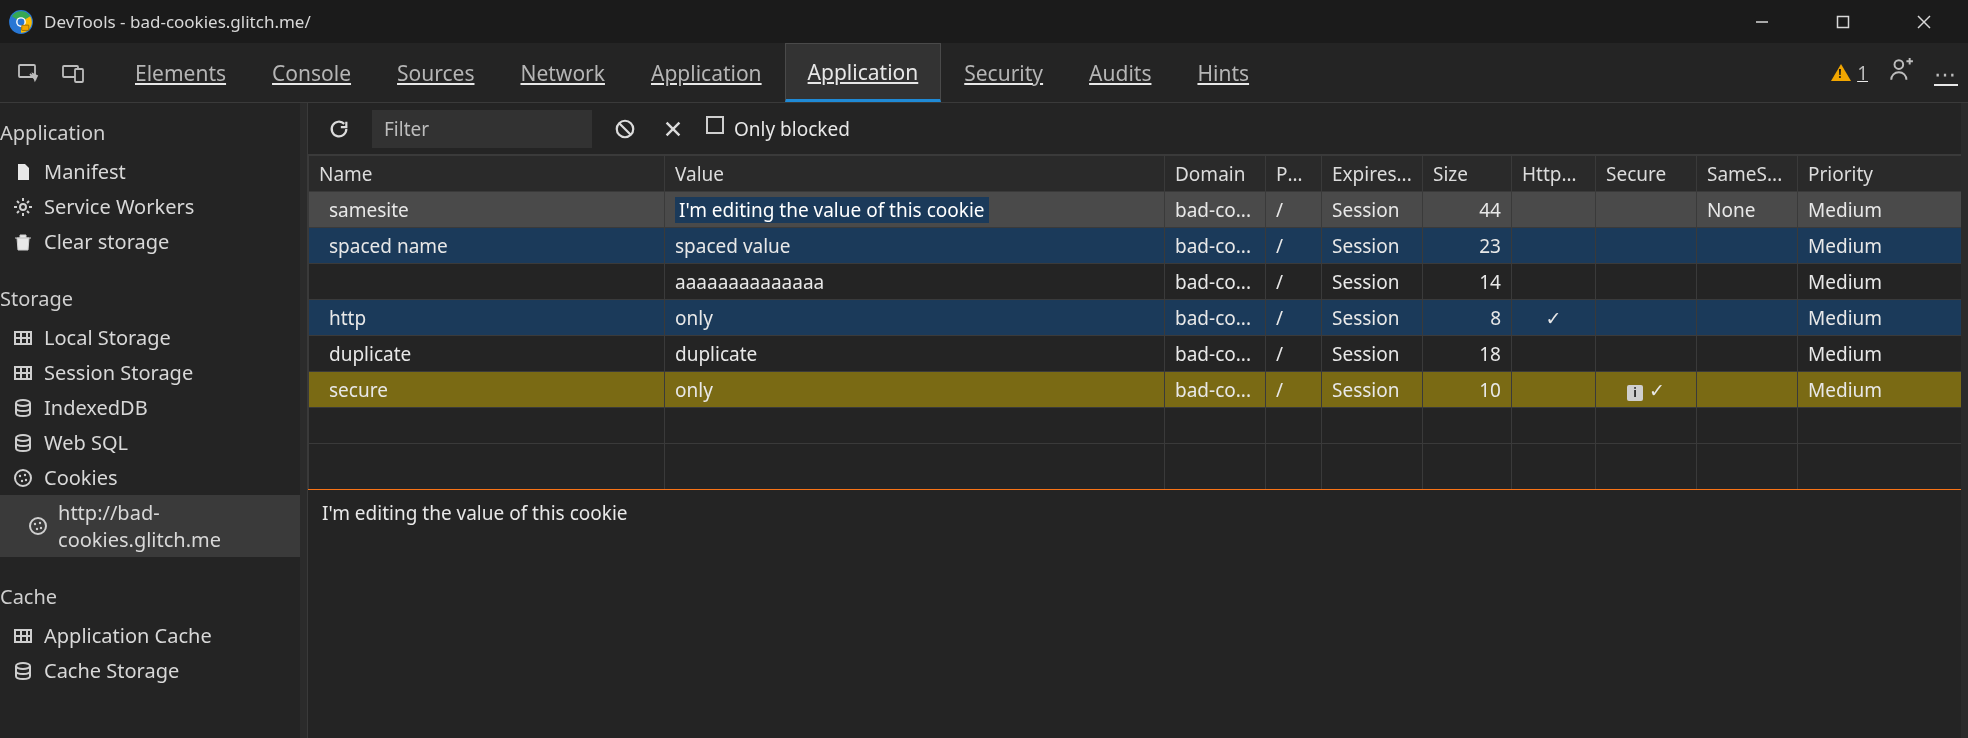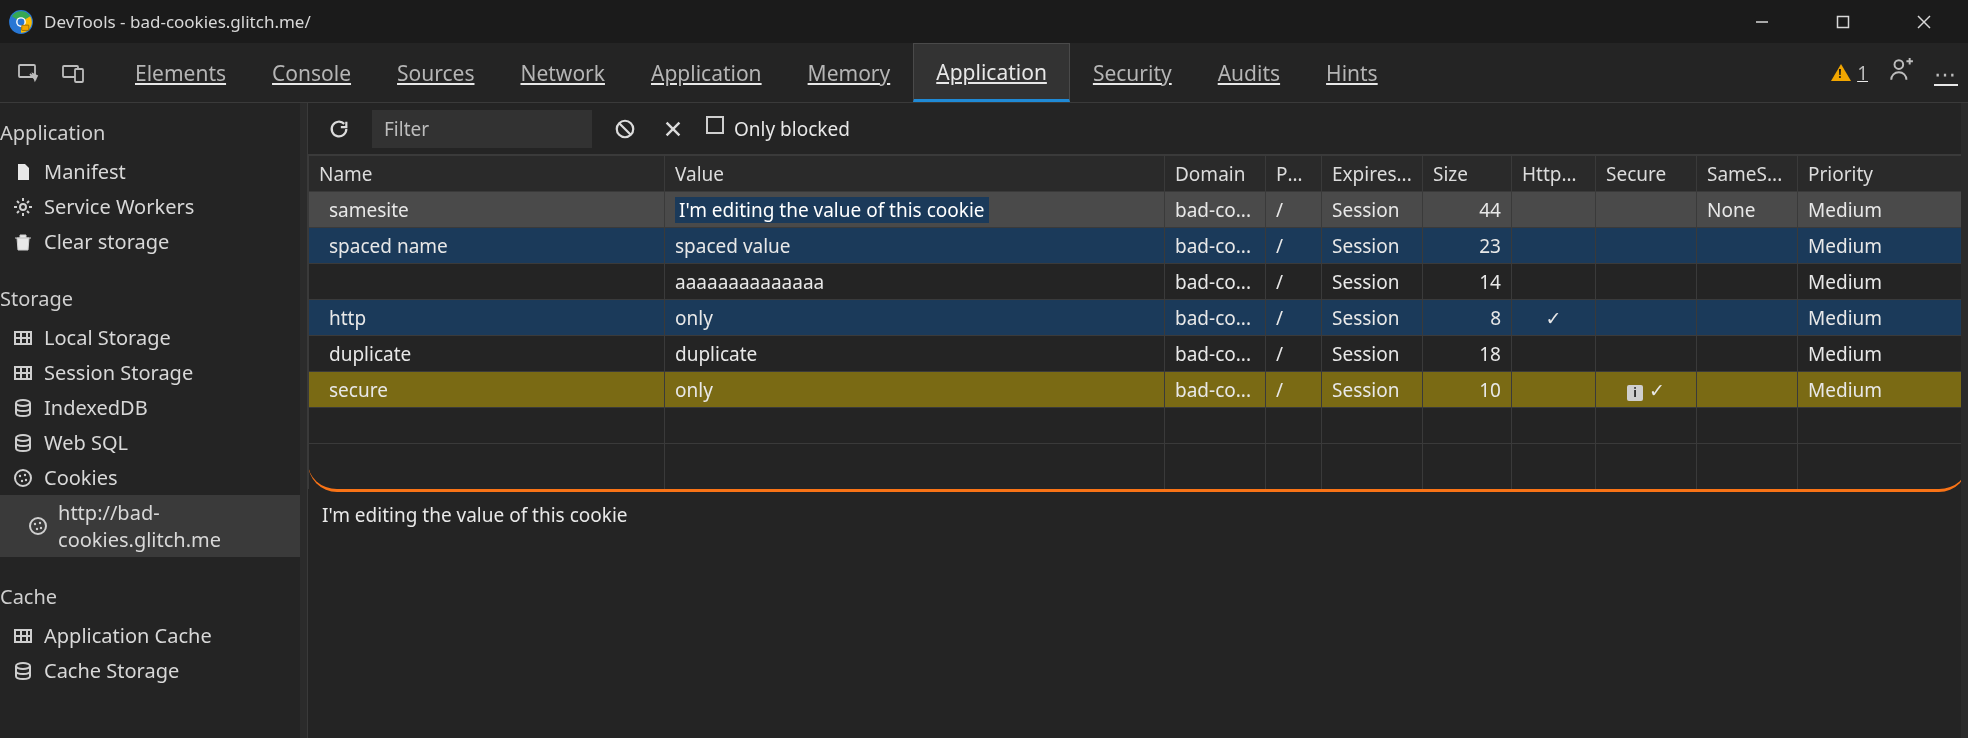--- a/index.html
+++ b/index.html
@@ -42,21 +42,21 @@
   .content{flex:1;display:flex;flex-direction:column;position:relative;}
   .toolbar{height:52px;display:flex;align-items:center;gap:18px;padding:0 16px;border-bottom:1px solid #3a3a3a;background:#242424;}
   .toolbar .ibtn{width:30px;height:30px;display:flex;align-items:center;justify-content:center;color:#dcdcdc;}
   .toolbar .ibtn svg{width:22px;height:22px;}
   .filter{background:#323232;height:38px;width:220px;display:flex;align-items:center;padding:8px 12px;color:#bdbdbd;font-size:19px;}
   .filter input{background:transparent;border:none;outline:none;color:#e8e8e8;font-size:19px;width:100%;}
   .filter input::placeholder{color:#bdbdbd;}
   .chk{display:flex;align-items:flex-start;gap:10px;}
   .chk .box{width:18px;height:18px;border:2px solid #cfcfcf;}
   
-  .table-wrap{border-bottom:3px solid #f97316;border-radius:29px;}
+  .table-wrap{border-bottom:1px solid #f97316;}
   table{border-collapse:collapse;width:100%;table-layout:fixed;}
   th,td{border:1px solid #3a3a3a;padding:4px 10px;text-align:left;font-weight:normal;font-size:19px;overflow:hidden;white-space:nowrap;text-overflow:ellipsis;height:36px;vertical-align:middle;}
   thead th{background:#2a2a2a;color:#dcdcdc;}
   col.c-name{width:356px;} col.c-value{width:500px;} col.c-domain{width:101px;} col.c-path{width:56px;} col.c-exp{width:101px;} col.c-size{width:89px;} col.c-http{width:84px;} col.c-secure{width:101px;} col.c-same{width:101px;} col.c-prio{width:170px;}
   td.size{text-align:right;}
   td.chkcell{text-align:center;}
   tr.selected td{background:#4a4a4a;}
   tr.blue td{background:#1b3a5a;}
   tr.yellow td{background:#7a6a14;}
   .cell-name{padding-left:20px;}
@@ -115,21 +115,20 @@
         <rect x="2" y="5" width="15" height="11" rx="1"></rect>
         <rect x="14" y="8" width="8" height="13" rx="1" fill="#242424"></rect>
       </svg>
   </div>
   <div class="tabs" id="tabs">
       <div class="tab">Elements</div>
       <div class="tab">Console</div>
       <div class="tab">Sources</div>
       <div class="tab">Network</div>
       <div class="tab">Application</div>
-      <div class="tab">Memory</div>
       <div class="tab active">Application</div>
       <div class="tab">Security</div>
       <div class="tab">Audits</div>
       <div class="tab">Hints</div>
     </div>
   <div class="right">
     <div class="warn-badge">
       <span class="tri"></span>
       <span class="cnt">1</span>
     </div>

